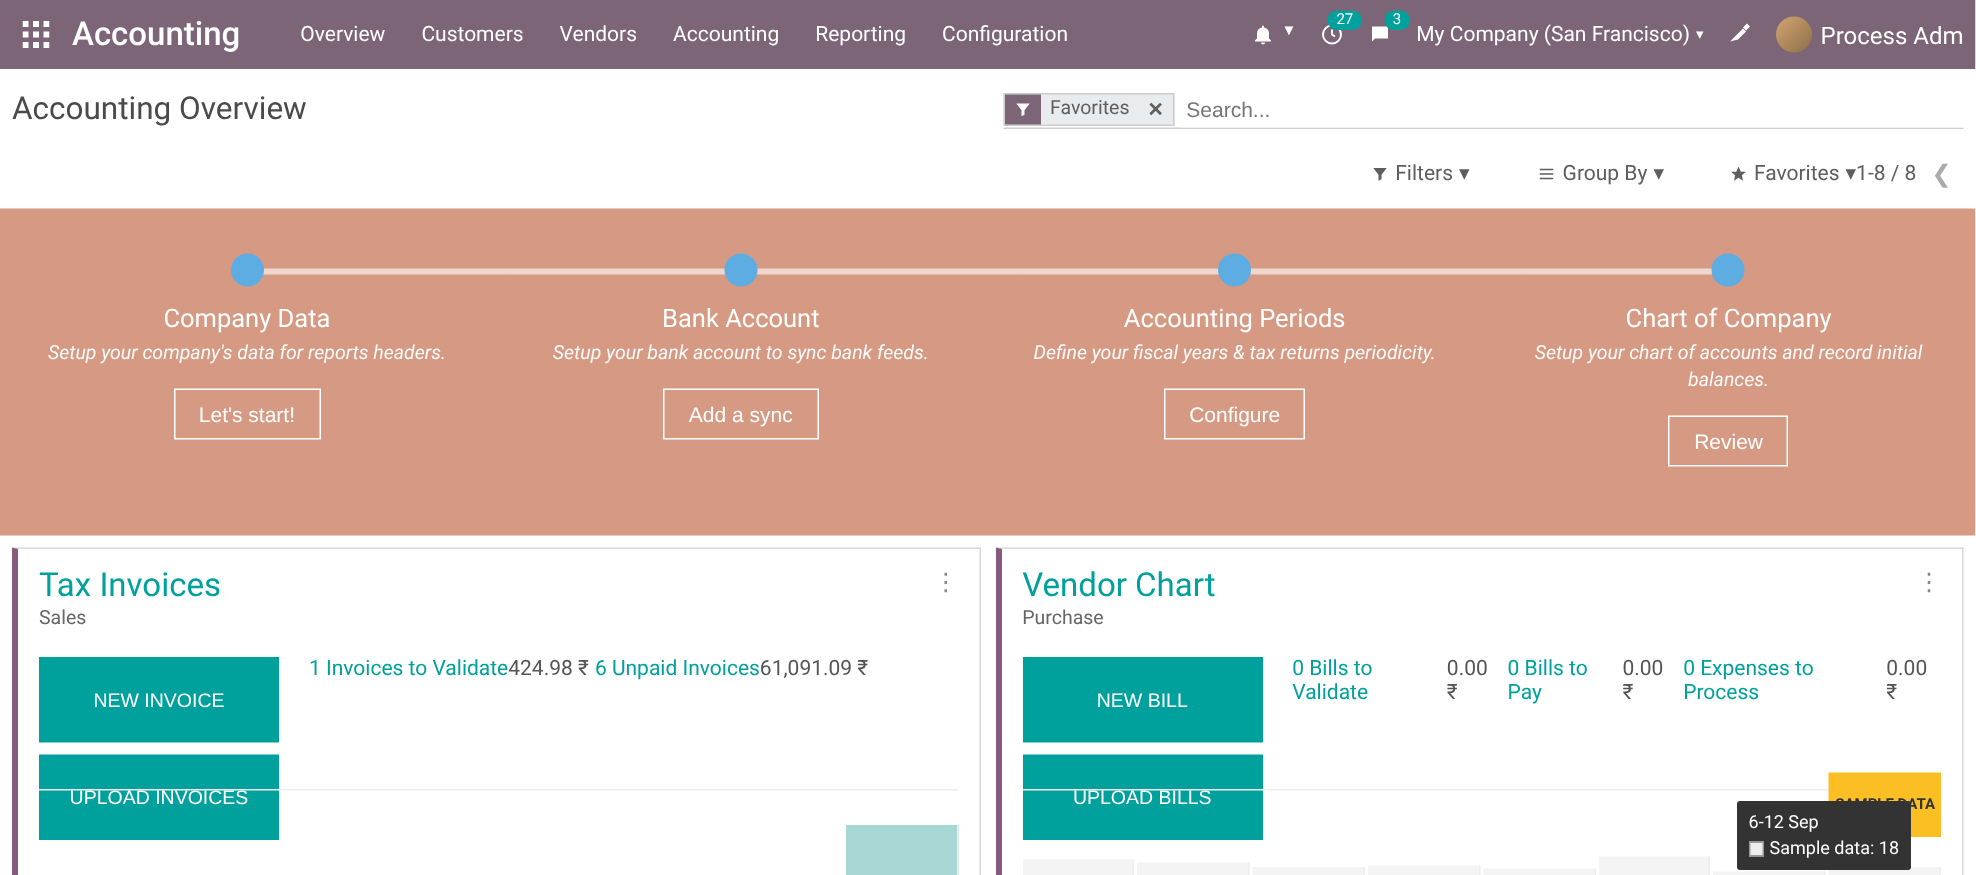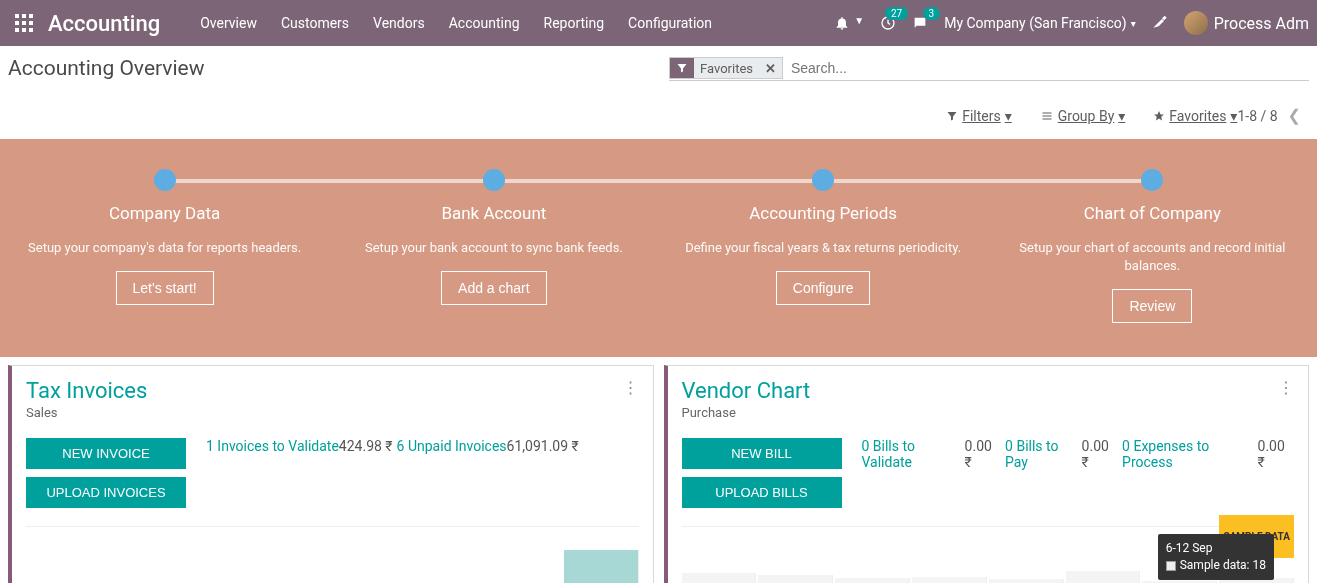--- a/index.html
+++ b/index.html
@@ -15,56 +15,56 @@
     .navbar-right { margin-left: auto; display: flex; align-items: center; gap: 16px; }
     .bell-wrap, .activity-wrap, .chat-wrap { position: relative; display: flex; align-items: flex-start; cursor: pointer; }
     .badge { position: absolute; top: -8px; right: -12px; background: #00a09d; color: white; font-size: 10px; border-radius: 8px; padding: 1px 6px; }
     .caret { font-size: 10px; margin-left: 4px; }
     .company { font-size: 14px; display: flex; align-items: center; cursor: pointer; }
     .wrench { cursor: pointer; }
     .avatar { width: 24px; height: 24px; border-radius: 50%; background: linear-gradient(135deg, #d4a574, #8b6f47); }
     .user-wrap { display: flex; align-items: center; gap: 6px; cursor: pointer; }
     
     
-    .subhead { display: flex; align-items: flex-start; padding: 10px 8px; min-height: 54px; }
+    .subhead { display: flex; align-items: center; padding: 10px 8px; min-height: 54px; }
     .page-title { font-size: 21px; color: #4a4a4a; font-weight: 400; }
     .search-area { margin-left: auto; display: flex; align-items: center; border-bottom: 1px solid #ccc; width: 640px; }
     .facet { background: #e9ecef; border: 1px solid #ccc; display: flex; align-items: center; font-size: 13px; color: #5e5e5e; margin-right: 4px; }
     .facet-icon { background: #7c6576; color: white; padding: 4px 6px; display: flex; align-items: center; }
     .facet-label { padding: 0 6px; }
     .facet-close { padding: 0 6px; cursor: pointer; font-weight: bold; }
     .search-input { border: none; outline: none; flex: 1; font-size: 14px; padding: 4px; color: #999; }
     
     
     .control-row { display: flex; align-items: center; padding: 6px 8px 14px; font-size: 14px; color: #5e5e5e; }
-    .ctrl-group { display: flex; gap: 28px; margin-left: auto; text-decoration: underline; }
+    .ctrl-group { display: flex; gap: 44px; margin-left: auto; }
     .ctrl-item { display: flex; align-items: center; gap: 4px; cursor: pointer; }
     .pager { margin-left: auto; margin-right: 8px; display: flex; align-items: center; gap: 10px; }
     .pager-arrow { cursor: pointer; color: #aaa; font-size: 16px; }
     
     
     .banner { background: linear-gradient(rgba(200,120,90,.75), rgba(200,120,90,.75)), radial-gradient(circle at 30% 40%, rgba(255,255,255,.35), transparent 40%), radial-gradient(circle at 70% 50%, rgba(255,255,255,.15), transparent 40%); height: 218px; position: relative; padding-top: 30px; color: white; }
     .steps { display: flex; position: relative; }
     .step { flex: 1; text-align: center; padding: 0 24px; }
     .step-line { position: absolute; top: 10px; left: 12.5%; right: 12.5%; height: 4px; background: rgba(255,255,255,.6); z-index: 1; }
     .step-dot { width: 22px; height: 22px; background: #5dade2; border-radius: 50%; margin: 0 auto 12px; position: relative; z-index: 2; }
-    .step-title { font-size: 17px; margin-bottom: 16px; }
-    .step-desc { font-size: 13px; line-height: 1.4; margin-bottom: 14px; opacity: .95; }
+    .step-title { font-size: 17px; margin-bottom: 4px; }
+    .step-desc { font-size: 13px; line-height: 1.4; margin-bottom: 14px; opacity: .95; font-style: italic; }
     .step-btn { border: 1px solid white; background: transparent; color: white; padding: 8px 16px; font-size: 14px; cursor: pointer; text-align: center; }
     
     
     .kanban { display: flex; gap: 10px; padding: 8px; }
     .card { flex: 1; border: 1px solid #d8d8d8; border-left: 4px solid #875a7b; padding: 12px 14px; position: relative; min-height: 220px; }
     .card-head { display: flex; justify-content: space-between; }
     .card-title { color: #00a09d; font-size: 22px; font-weight: 400; cursor: pointer; }
     .card-sub { color: #666; font-size: 13px; margin-top: 2px; }
     .card-menu { cursor: pointer; color: #888; }
     .card-body { display: flex; gap: 20px; margin-top: 18px; }
     .card-col1 { display: flex; flex-direction: column; gap: 8px; width: 160px; }
-    .btn { background: #00a09d; color: white; border: none; padding: 8px 12px; font-size: 13px; font-weight: 500; cursor: pointer; }
+    .btn { background: #00a09d; color: white; border: none; padding: 21px 12px; font-size: 13px; font-weight: 500; cursor: pointer; }
     .card-col2 { flex: 1; display: flex; flex-direction: row; gap: 4px; }
     .stat-row { display: flex; justify-content: space-between; font-size: 14px; }
     .stat-link { color: #00a09d; cursor: pointer; }
     .stat-amt { color: #555; }
     .mini-chart { position: absolute; bottom: 0; left: 14px; right: 14px; height: 58px; display: flex; gap: 2px; align-items: flex-end; border-top: 1px solid #eee; }
     .bar { flex: 1; background: #f4f4f4; border-right: 1px solid #eee; }
     .bar-active { background: #a8d8d6; }
     .sample-badge { position: absolute; right: 0; top: -12px; background: #fbbf24; color: #333; font-size: 10px; padding: 16px 4px; font-weight: bold; }
     .tooltip-box { position: absolute; right: 20px; bottom: 4px; background: #333; color: white; font-size: 12px; padding: 6px 8px; border-radius: 2px; line-height: 1.4; z-index: 10; }
     .tooltip-box .sq { display:inline-block; width:10px; height:10px; background:#eee; border:1px solid #999; margin-right:4px; vertical-align:middle;}
@@ -184,21 +184,21 @@
     <div class="step">
       <div class="step-dot"></div>
       <div class="step-title">Company Data</div>
       <div class="step-desc">Setup your company's data for reports headers.</div>
       <button class="step-btn">Let's start!</button>
     </div>
     <div class="step">
       <div class="step-dot"></div>
       <div class="step-title">Bank Account</div>
       <div class="step-desc">Setup your bank account to sync bank feeds.</div>
-      <button class="step-btn">Add a chart</button>
+      <button class="step-btn">Add a sync</button>
     </div>
     <div class="step">
       <div class="step-dot"></div>
       <div class="step-title">Accounting Periods</div>
       <div class="step-desc">Define your fiscal years &amp; tax returns periodicity.</div>
       <button class="step-btn">Configure</button>
     </div>
     <div class="step">
       <div class="step-dot"></div>
       <div class="step-title">Chart of Company</div>

